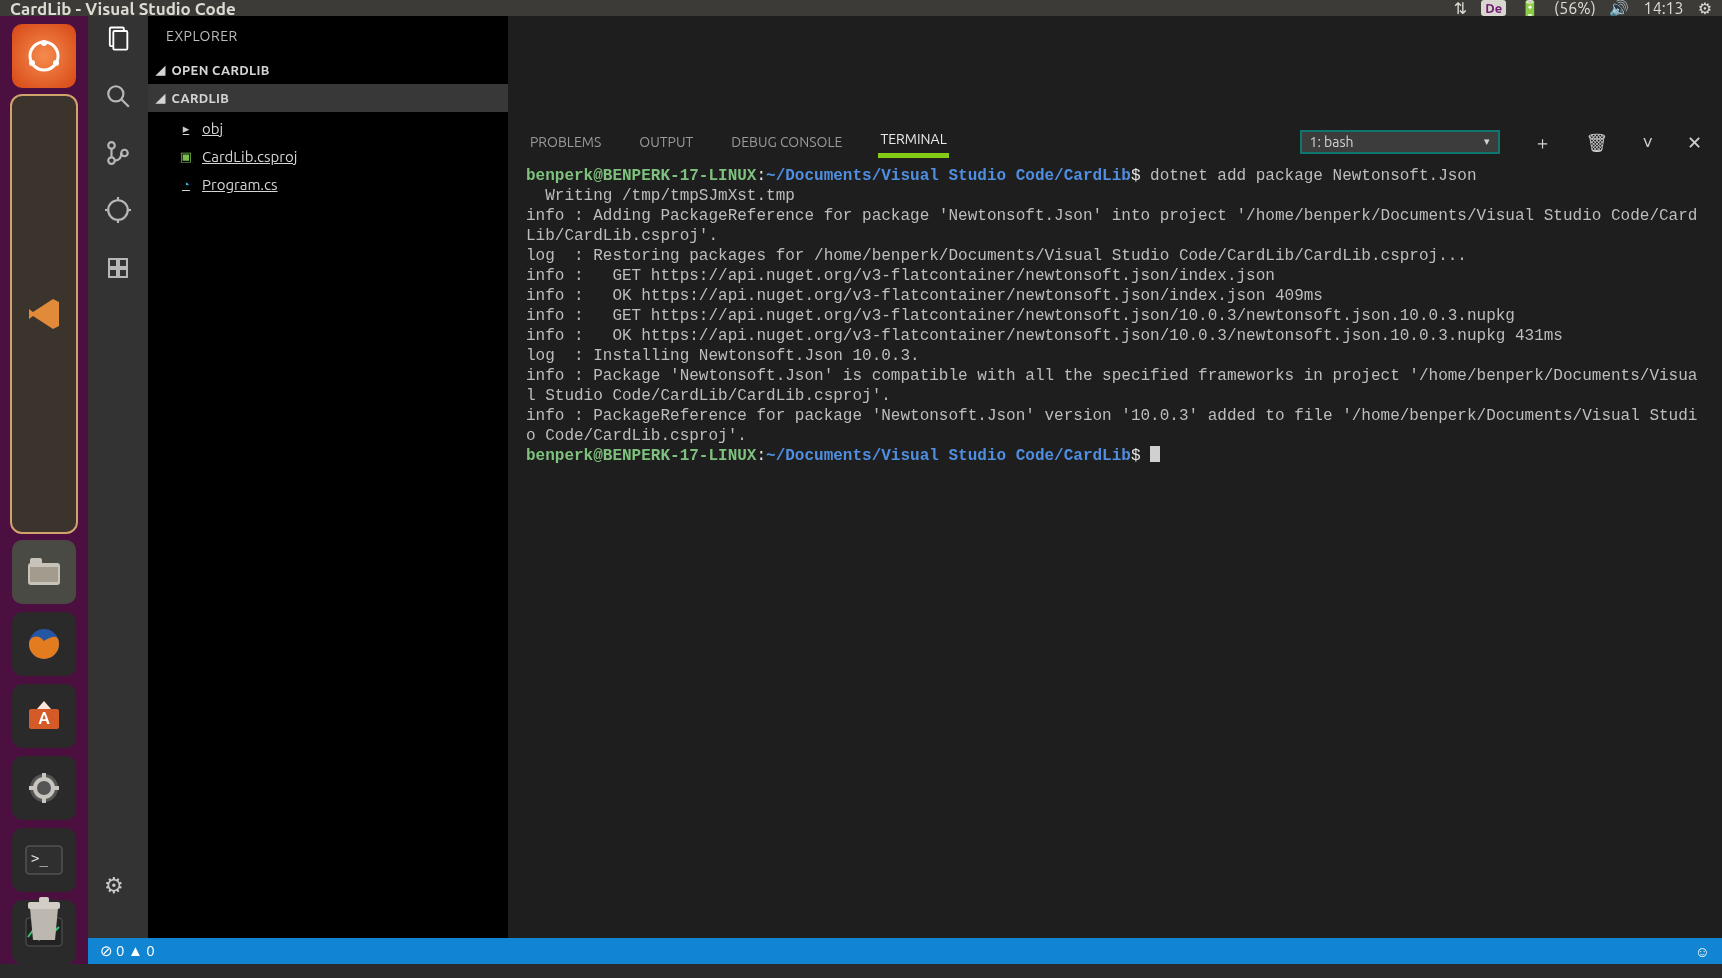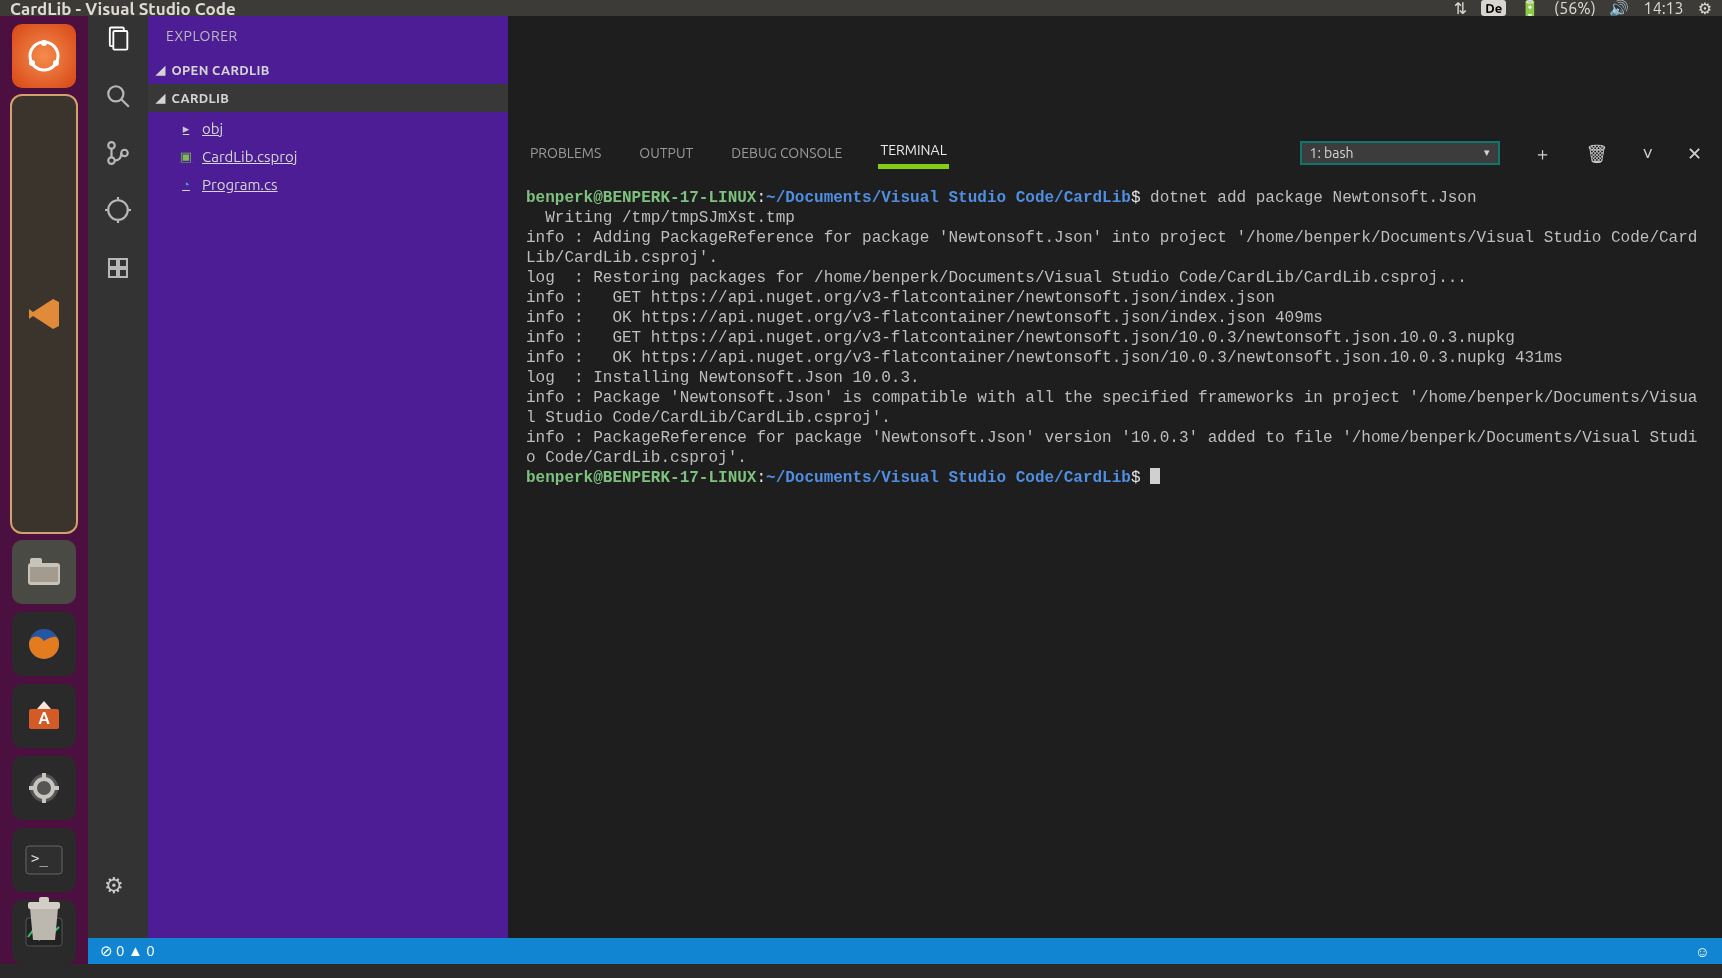--- a/index.html
+++ b/index.html
@@ -11,21 +11,21 @@
     background: #3c3b37;
     color: #dedbd2;
     display: flex; align-items: center;
     padding: 0 10px;
     font-size: 17px;
     font-weight: 700;
     justify-content: space-between;
   }
   .menubar .right { display: flex; align-items: center; gap: 14px; font-weight: 400; font-size: 16px; }
   .menubar .right .lang-badge {
-    background: #d9d6cf; color: #000000; font-size: 13px; font-weight: 700;
+    background: #d9d6cf; color: #701a75; font-size: 13px; font-weight: 700;
     padding: 1px 4px; border-radius: 3px;
   }
 
   
   .desk {
     height: calc(978px - 30px);
     display: flex;
   }
   .unity {
     width: 88px;
@@ -83,21 +83,21 @@
     gap: 26px;
     position: relative;
   }
   .activity .act-icon { font-size: 28px; cursor: pointer; opacity: .85; }
   .activity .act-icon.active { opacity: 1; color: #fff; }
   .activity .act-gear { position: absolute; bottom: 40px; left: 16px; font-size: 22px; color: #c9c9c9;}
 
   
   .explorer {
     width: 360px;
-    background: #4c1d95;
+    background: #000000;
     color: #cfcfcf;
     display: flex; flex-direction: column;
     font-size: 15px;
   }
   .explorer .exp-title {
     height: 40px; display: flex; align-items: center; padding-left: 18px;
     color: #bdbdbd; font-size: 14px; letter-spacing: .5px;
   }
   .explorer .section-hdr {
     height: 28px; display: flex; align-items: center; padding-left: 8px;
@@ -115,21 +115,20 @@
   .explorer .tree-row .fi.folder::before { content:"▸"; color:#c9c9c9; }
   .explorer .tree-row .fi.csproj { color:#7dbd4e; }
   .explorer .tree-row .fi.cs     { color:#3fa9d6; }
 
   
   .mainpane {
     flex: 1;
     background: #1e1e1e;
     display: flex; flex-direction: column;
     min-width: 0;
-    gap: 11px;
   }
   .editor-empty { flex: 0 0 108px; }
   .panel-tabs {
     height: 36px;
     display: flex; align-items: center;
     padding: 0 20px;
     color: #9a9a9a; font-size: 14px; gap: 34px;
     border-bottom: 1px solid #1e1e1e;
   }
   .panel-tabs .ptab { cursor: pointer; padding: 6px 2px; }

